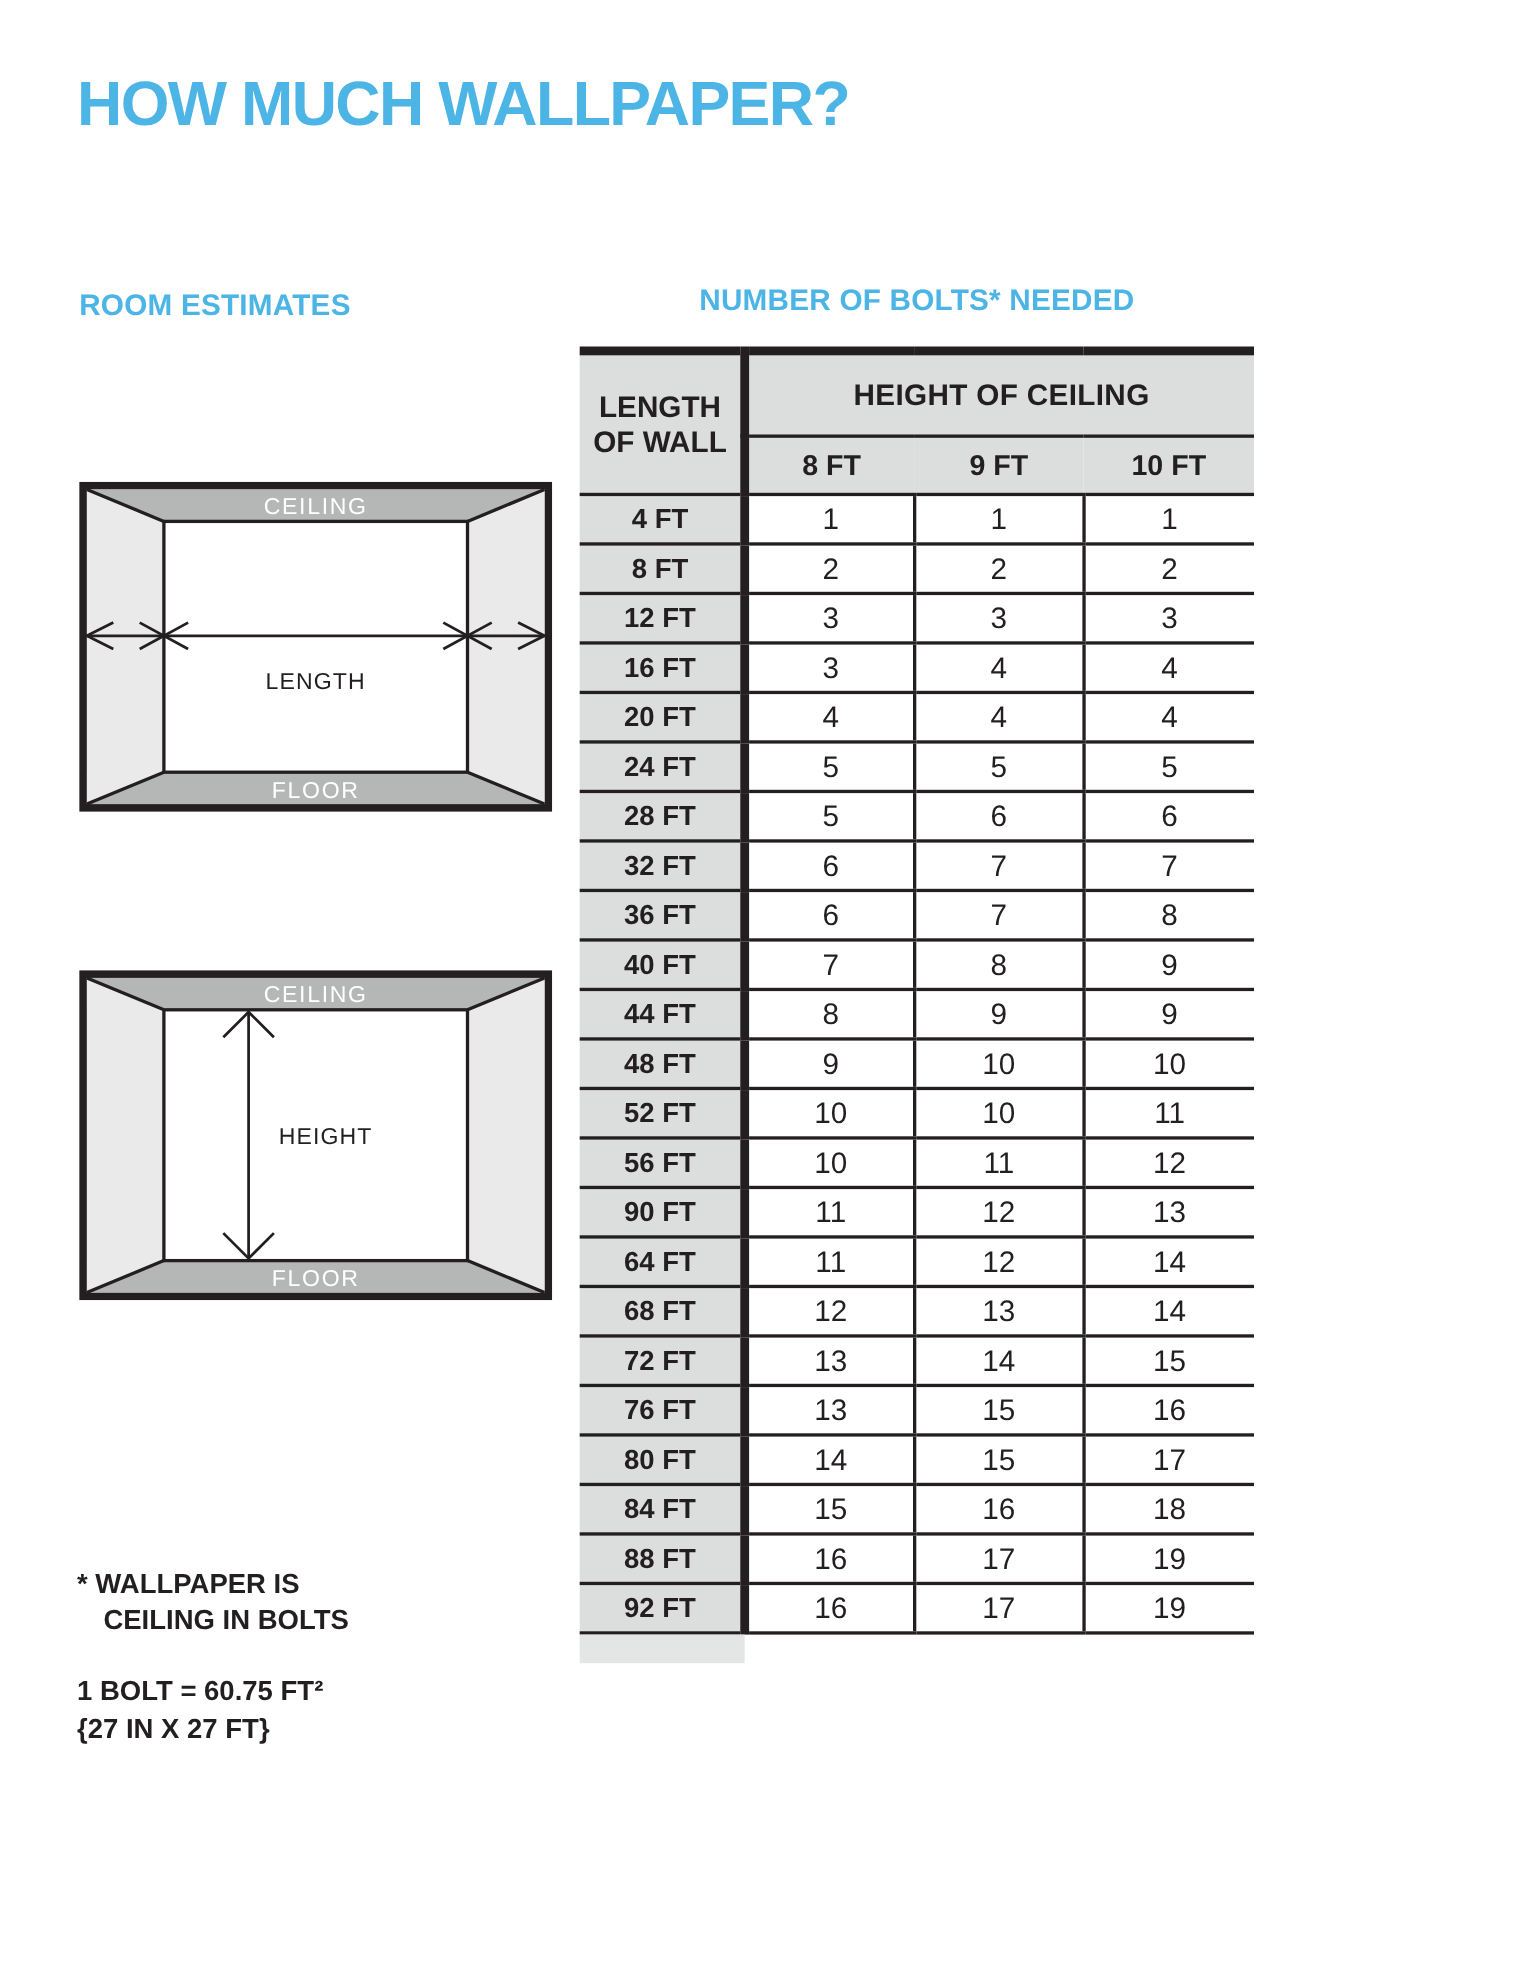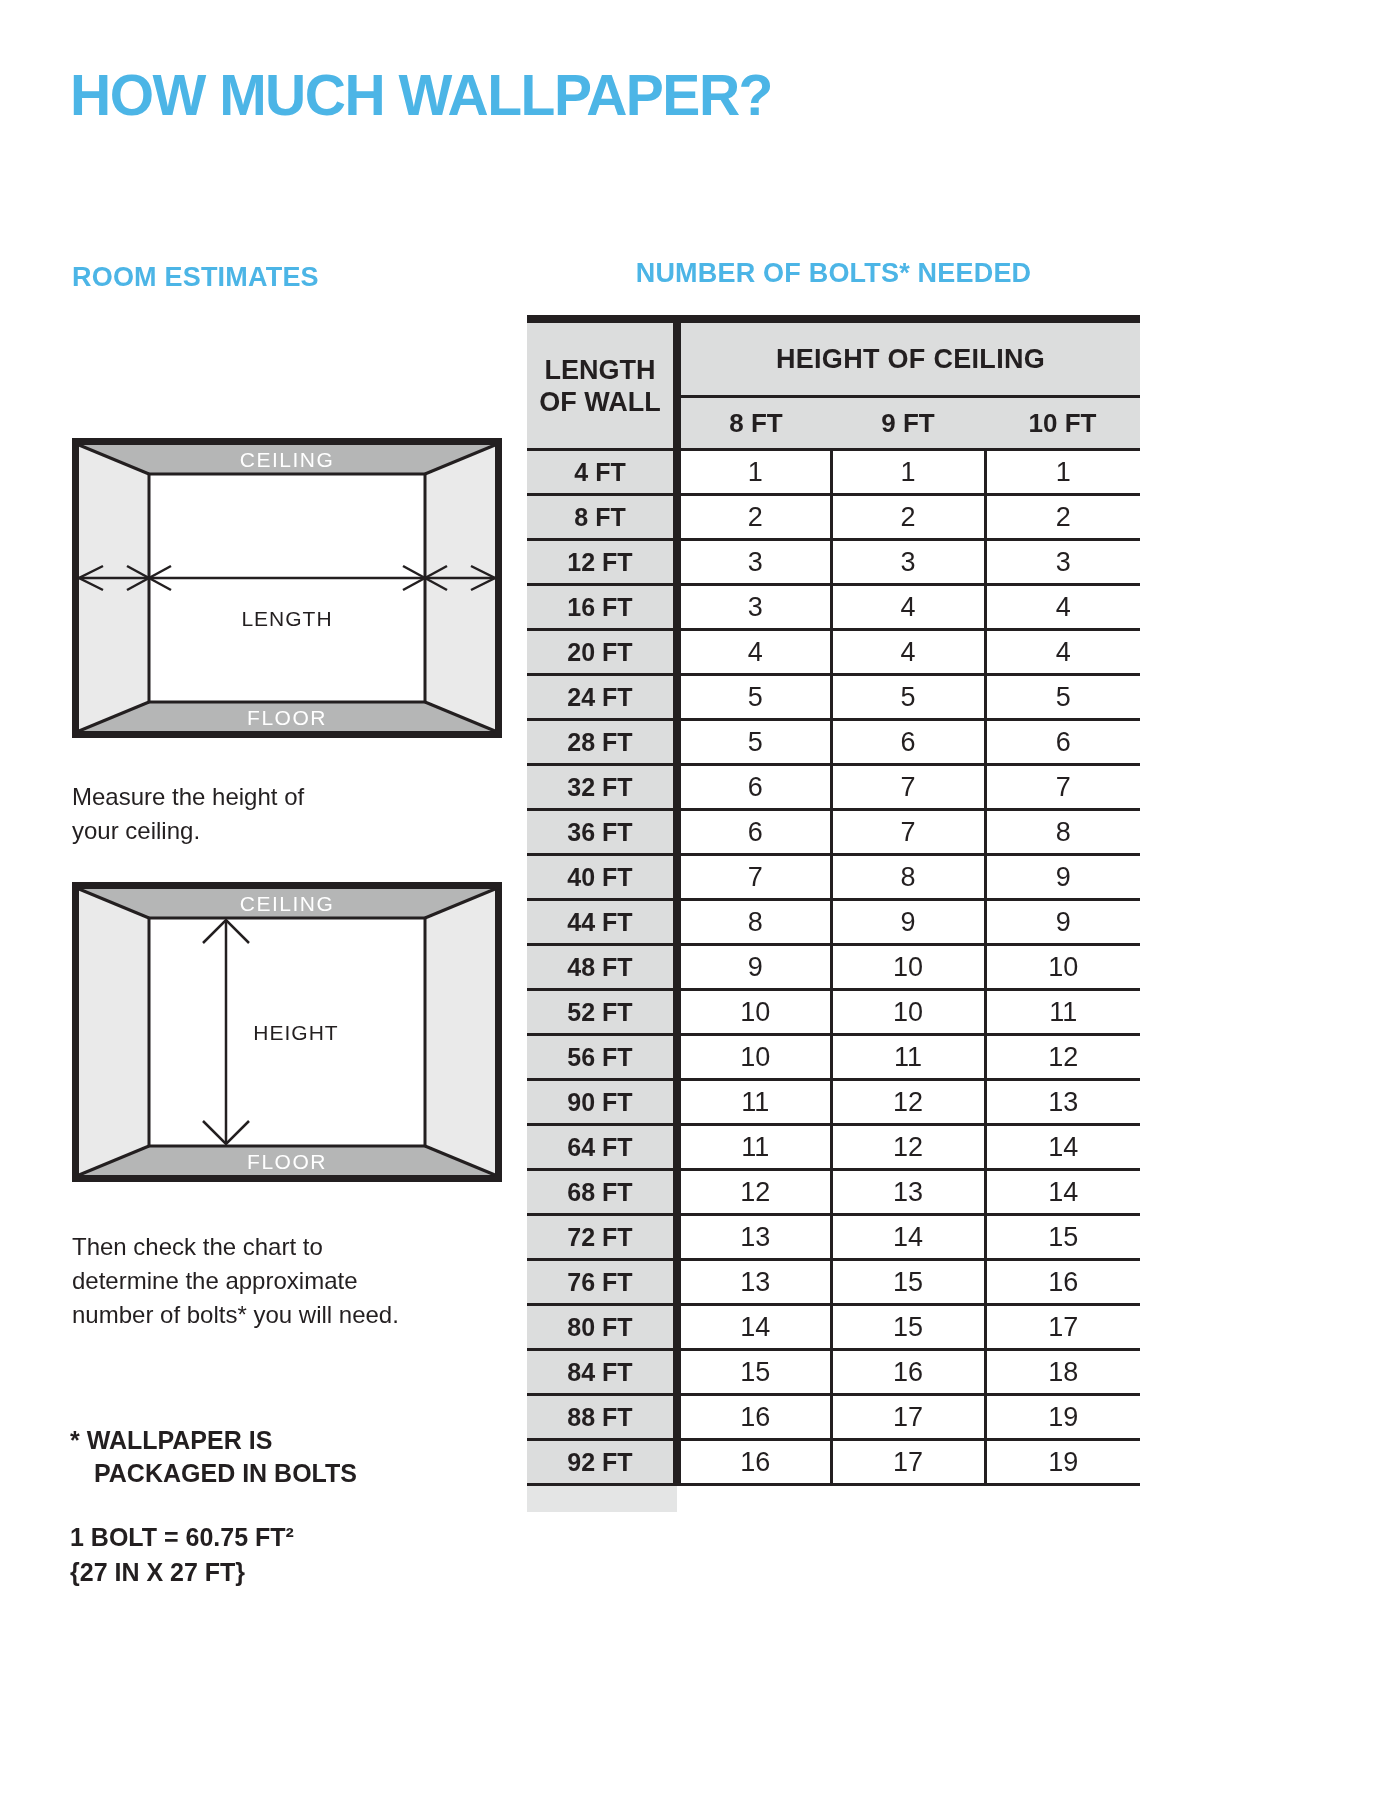--- a/index.html
+++ b/index.html
@@ -101,22 +101,20 @@
       <polyline points="31,128 7,140 31,152"></polyline>
       <polyline points="399,128 423,140 399,152"></polyline>
       <line x1="55" y1="128" x2="99" y2="152"></line>
       <line x1="55" y1="152" x2="99" y2="128"></line>
       <line x1="331" y1="128" x2="375" y2="152"></line>
       <line x1="331" y1="152" x2="375" y2="128"></line>
     </g>
     <text x="215" y="188" text-anchor="middle" class="svg-label measure-label">LENGTH</text>
   </svg>
 
-  <div class="abs para para-2">Measure the height of
-your ceiling.</div>
 
   <svg class="room-svg svg-2" viewBox="0 0 430 300">
     <rect x="3.5" y="3.5" width="423" height="293" fill="#ffffff" stroke="var(--line)" stroke-width="7"></rect>
     <polygon points="7,7 423,7 353,36 77,36" fill="var(--walldark)"></polygon>
     <polygon points="7,293 423,293 353,264 77,264" fill="var(--walldark)"></polygon>
     <polygon points="7,7 77,36 77,264 7,293" fill="var(--walllight)"></polygon>
     <polygon points="423,7 353,36 353,264 423,293" fill="var(--walllight)"></polygon>
     <rect x="77" y="36" width="276" height="228" fill="#ffffff" stroke="var(--line)" stroke-width="3"></rect>
     <g stroke="var(--line)" stroke-width="3">
       <line x1="7" y1="7" x2="77" y2="36"></line>
@@ -127,27 +125,24 @@
     <text x="215" y="29" text-anchor="middle" class="svg-label bar-label">CEILING</text>
     <text x="215" y="287" text-anchor="middle" class="svg-label bar-label">FLOOR</text>
     <g stroke="var(--line)" stroke-width="2.5" fill="none">
       <line x1="154" y1="38" x2="154" y2="262"></line>
       <polyline points="131,61 154,38 177,61"></polyline>
       <polyline points="131,239 154,262 177,239"></polyline>
     </g>
     <text x="224" y="158" text-anchor="middle" class="svg-label measure-label">HEIGHT</text>
   </svg>
 
-  <div class="abs para para-3">Then check the chart to
-determine the approximate
-number of bolts* you will need.</div>
 
   <div class="abs footnote">
     <div>* WALLPAPER IS</div>
-    <div class="indent">PACKAGED IN BOLTS</div>
+    <div class="indent">CEILING IN BOLTS</div>
   </div>
 
   <div class="abs boltinfo">1 BOLT = 60.75 FT²
 {27 IN X 27 FT}</div>
 
   <table class="bolts-table">
     <colgroup>
       <col style="width:150px">
         <col style="width:154px">
         <col style="width:154px">

